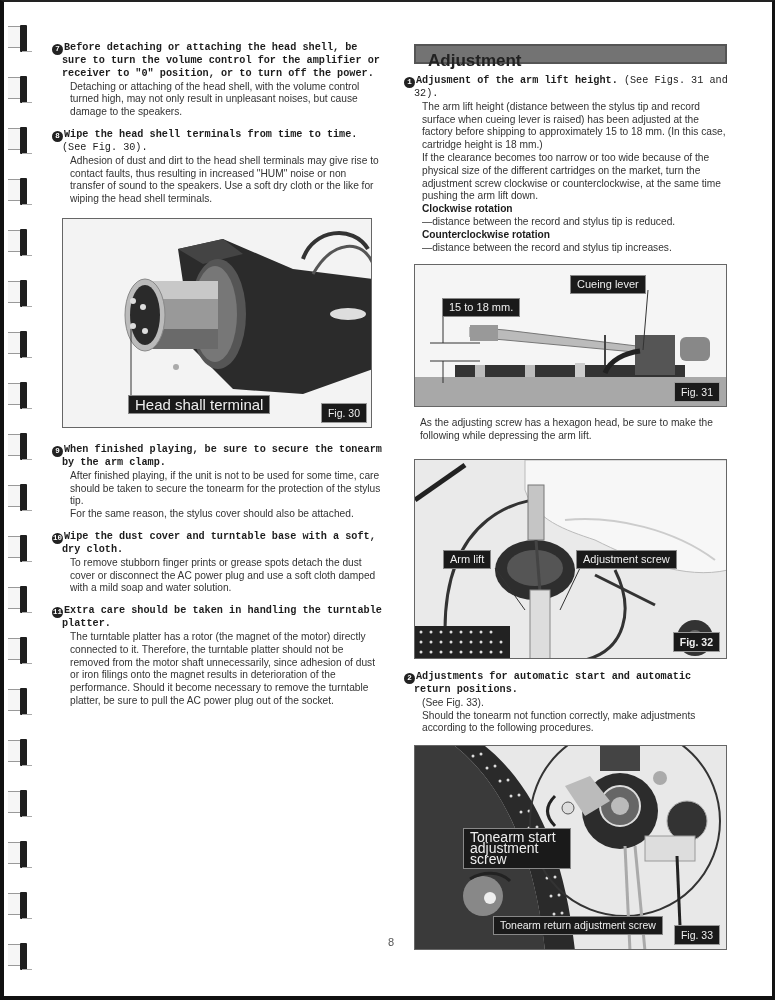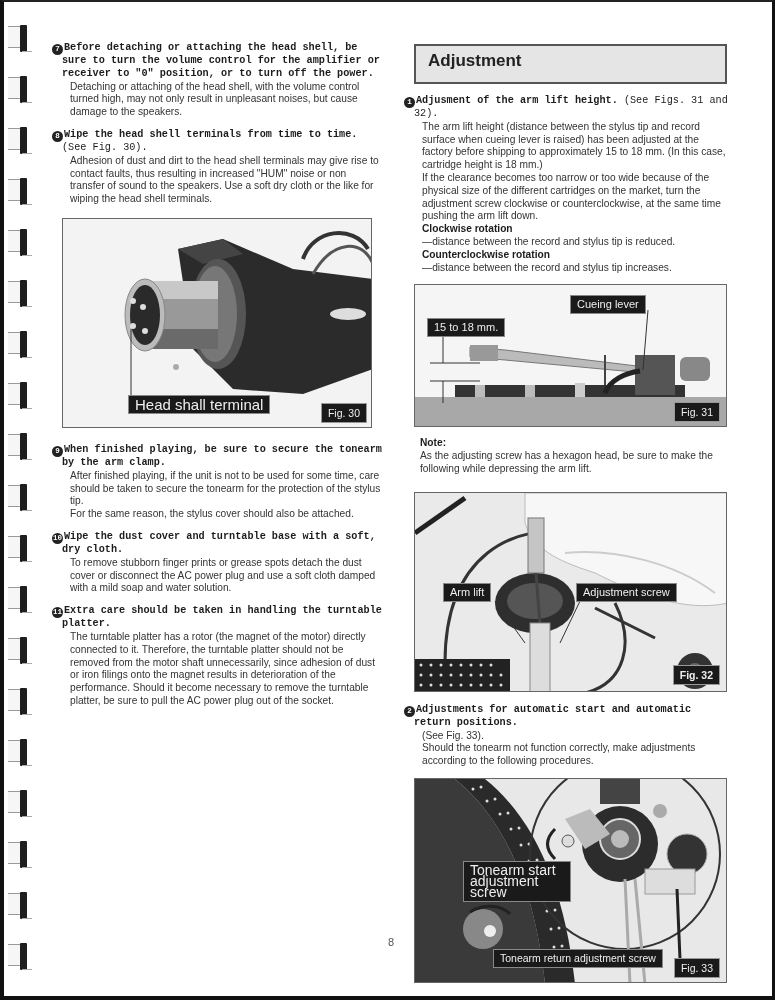--- a/index.html
+++ b/index.html
@@ -28,21 +28,21 @@
     .item .head .num {
       display: inline-block; width: 11px; height: 11px; border-radius: 50%;
       background: #222; color: #fff; font-size: 7.5px; line-height: 11px; text-align: center;
       margin-left: -10px; margin-right: 1px; vertical-align: -1px; font-weight: bold;
     }
     .item .see { font-weight: normal; }
     .item p { margin: 0; }
     .indent { padding-left: 8px; }
 
     .section-title {
-      width: 313px; height: 40px; border: 2px solid #555; background: #e5e5e5;
+      width: 313px; height: 20px; border: 2px solid #555; background: #737373;
       font-size: 17px; font-weight: bold; color: #222; padding: 5px 0 0 12px; margin-bottom: 11px;
     }
 
     .figure { position: relative; border: 1px solid #666; overflow: hidden; background: #f4f4f4; }
     .fig-label {
       position: absolute; background: #1a1a1a; color: #eee; font-size: 15px;
       padding: 3px 6px; border: 1px solid #888; white-space: nowrap; line-height: 11px;
     }
     .fig-num {
       position: absolute; background: #1a1a1a; color: #eee; font-size: 10.5px;
@@ -243,27 +243,26 @@
         <rect x="265" y="72" width="30" height="24" rx="6" fill="#888"></rect>
         <path d="M190,108 C195,95 210,88 225,86" stroke="#222" stroke-width="5" fill="none"></path>
         <line x1="190" y1="70" x2="190" y2="100" stroke="#444" stroke-width="2"></line>
 
         <line x1="15" y1="78" x2="65" y2="78" stroke="#333" stroke-width="1"></line>
         <line x1="15" y1="96" x2="65" y2="96" stroke="#333" stroke-width="1"></line>
         <line x1="28" y1="42" x2="28" y2="78" stroke="#333" stroke-width="1"></line>
         <line x1="28" y1="96" x2="28" y2="118" stroke="#333" stroke-width="1"></line>
         <line x1="233" y1="25" x2="228" y2="85" stroke="#333" stroke-width="1"></line>
       </svg>
-      <div class="fig-label" style="left:12px; top:33px; font-size:11px;">15 to 18 mm.</div>
+      <div class="fig-label" style="left:27px; top:33px; font-size:11px;">15 to 18 mm.</div>
       <div class="fig-label" style="left:155px; top:10px; font-size:11px;">Cueing lever</div>
       <div class="fig-num" style="right:6px; bottom:4px;">Fig. 31</div>
     </div>
 
     <div class="item" style="margin-top:10px; padding-left:6px;">
-      <p class="bold-line">Note:</p>
       <p>As the adjusting screw has a hexagon head, be sure to make the following while depressing the arm lift.</p>
     </div>
 
     <div class="figure" style="width:313px; height:200px; margin-top:16px;">
       <svg width="313" height="200" viewBox="0 0 313 200">
         <rect width="313" height="200" fill="#eaeaea"></rect>
         <line x1="0" y1="40" x2="50" y2="5" stroke="#222" stroke-width="5"></line>
         <path d="M30,170 C30,60 100,30 160,40" stroke="#333" stroke-width="3" fill="none"></path>
         <path d="M200,110 C220,150 210,190 170,200" stroke="#333" stroke-width="3" fill="none"></path>
         <ellipse cx="120" cy="110" rx="40" ry="30" fill="#2e2e2e"></ellipse>

